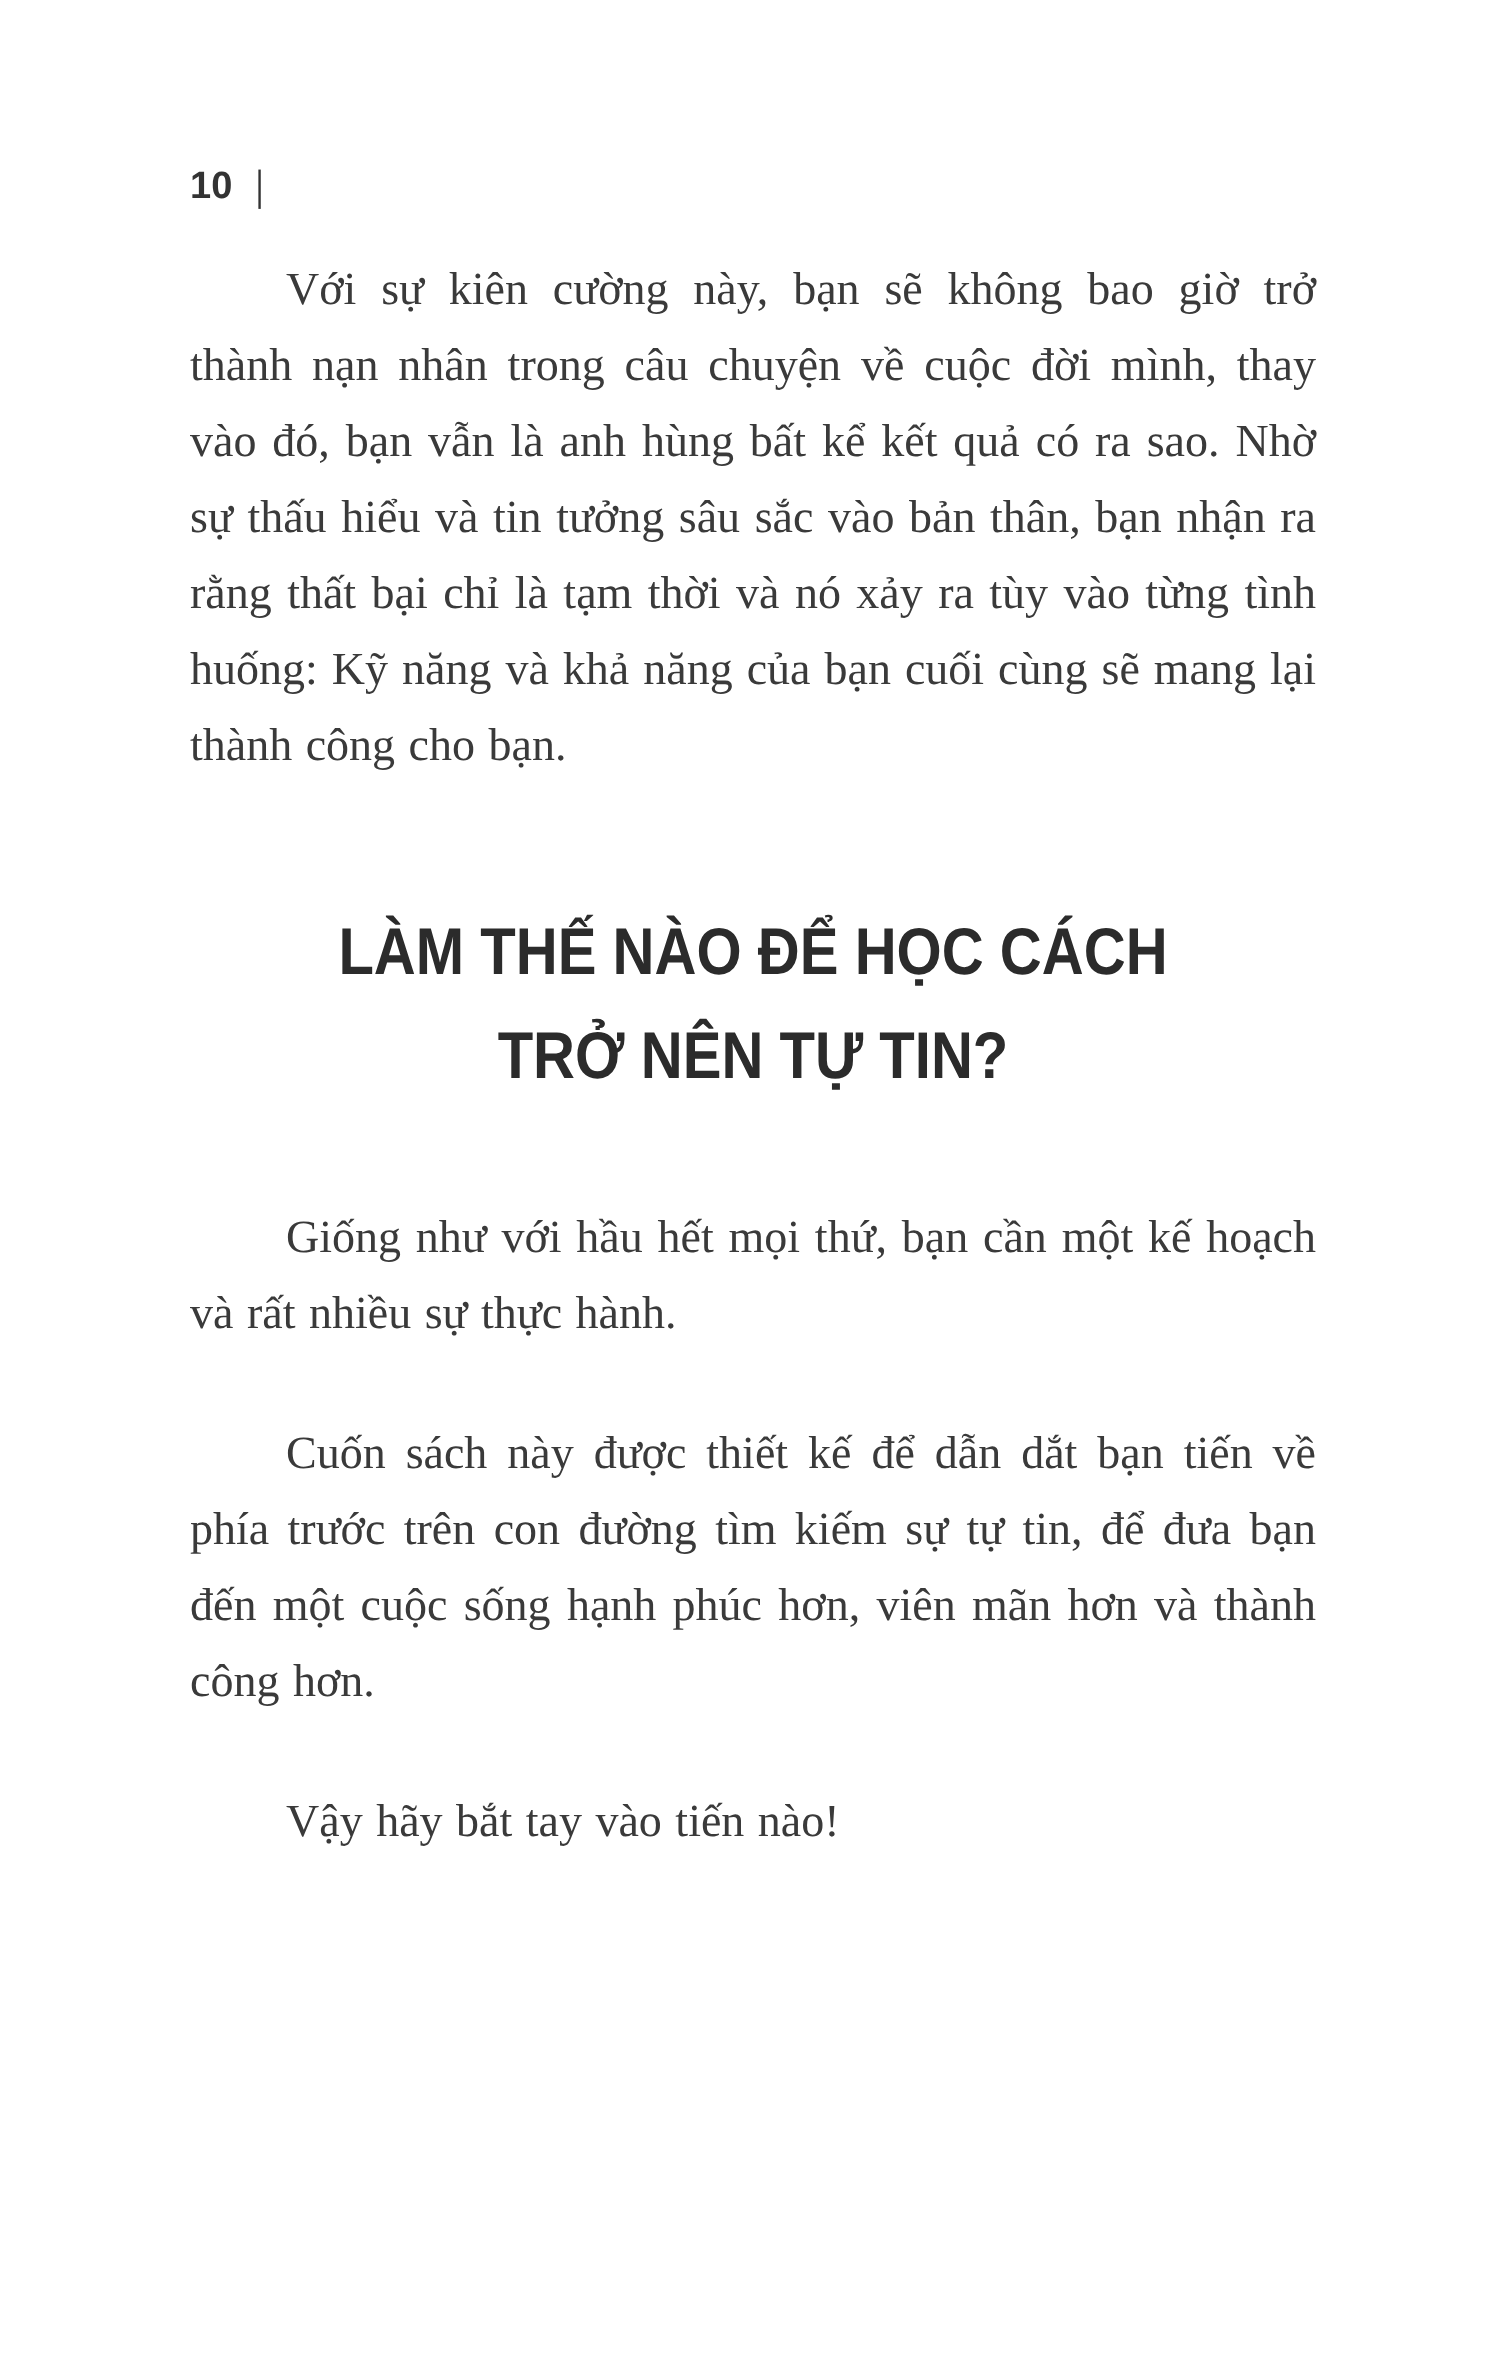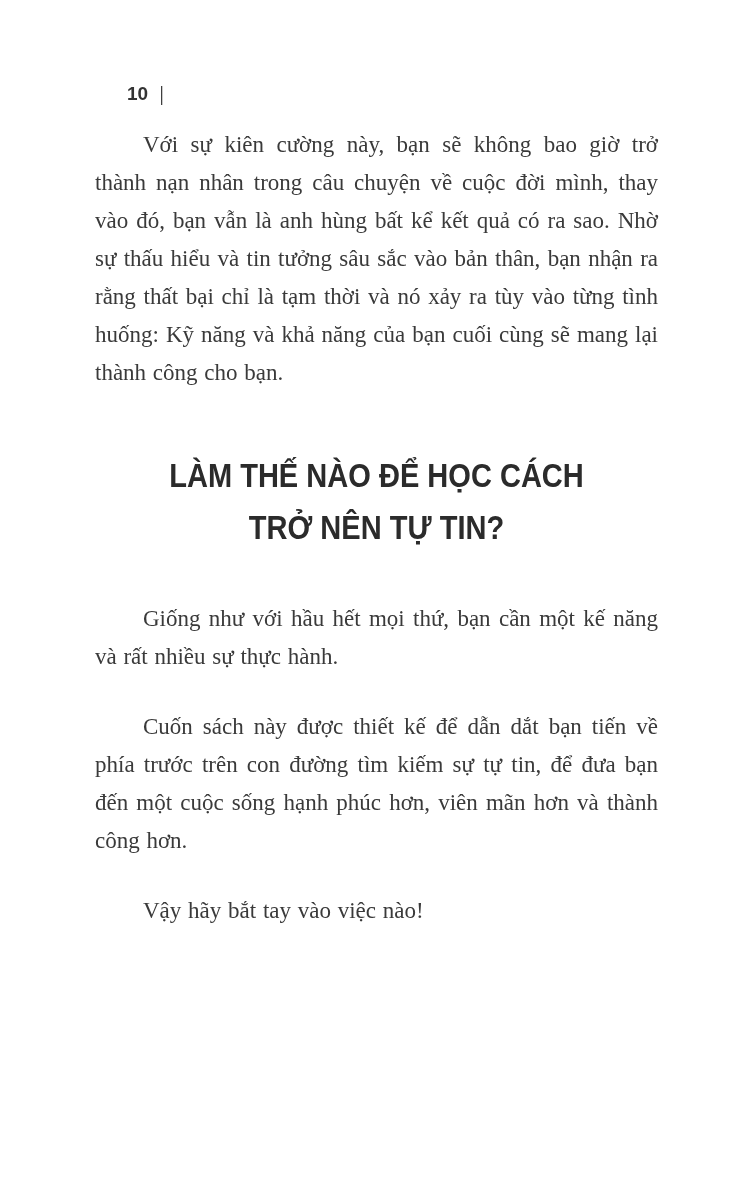--- a/index.html
+++ b/index.html
@@ -25,21 +25,20 @@
     position: absolute;
     top: 82px;
     left: 95px;
     display: flex;
     align-items: center;
     gap: 11px;
     font-family: "Liberation Sans", sans-serif;
     font-weight: 700;
     font-size: 19px;
     color: var(--pagenum);
-    margin-left: 32px;
   }
   .page-number-divider {
     font-weight: 400;
     font-size: 21px;
     color: var(--pagenum);
     transform: scaleX(0.7);
   }
   .page-body {
     position: absolute;
     top: 0;
@@ -83,21 +82,21 @@
 
   <main class="page-body">
 
     <p class="body-p">Với sự kiên cường này, bạn sẽ không bao giờ trở thành nạn nhân trong câu chuyện về cuộc đời mình, thay vào đó, bạn vẫn là anh hùng bất kể kết quả có ra sao. Nhờ sự thấu hiểu và tin tưởng sâu sắc vào bản thân, bạn nhận ra rằng thất bại chỉ là tạm thời và nó xảy ra tùy vào từng tình huống: Kỹ năng và khả năng của bạn cuối cùng sẽ mang lại thành công cho bạn.</p>
 
     <h1 class="section-heading">
       <span>LÀM THẾ NÀO ĐỂ HỌC CÁCH</span><br>
       <span>TRỞ NÊN TỰ TIN?</span>
     </h1>
 
-    <p class="body-p">Giống như với hầu hết mọi thứ, bạn cần một kế năng và rất nhiều sự thực hành.</p>
+    <p class="body-p">Giống như với hầu hết mọi thứ, bạn cần một kế hoạch và rất nhiều sự thực hành.</p>
 
     <p class="body-p">Cuốn sách này được thiết kế để dẫn dắt bạn tiến về phía trước trên con đường tìm kiếm sự tự tin, để đưa bạn đến một cuộc sống hạnh phúc hơn, viên mãn hơn và thành công hơn.</p>
 
-    <p class="body-p">Vậy hãy bắt tay vào việc nào!</p>
+    <p class="body-p">Vậy hãy bắt tay vào tiến nào!</p>
 
   </main>
 
 </div>
 
 </body></html>

